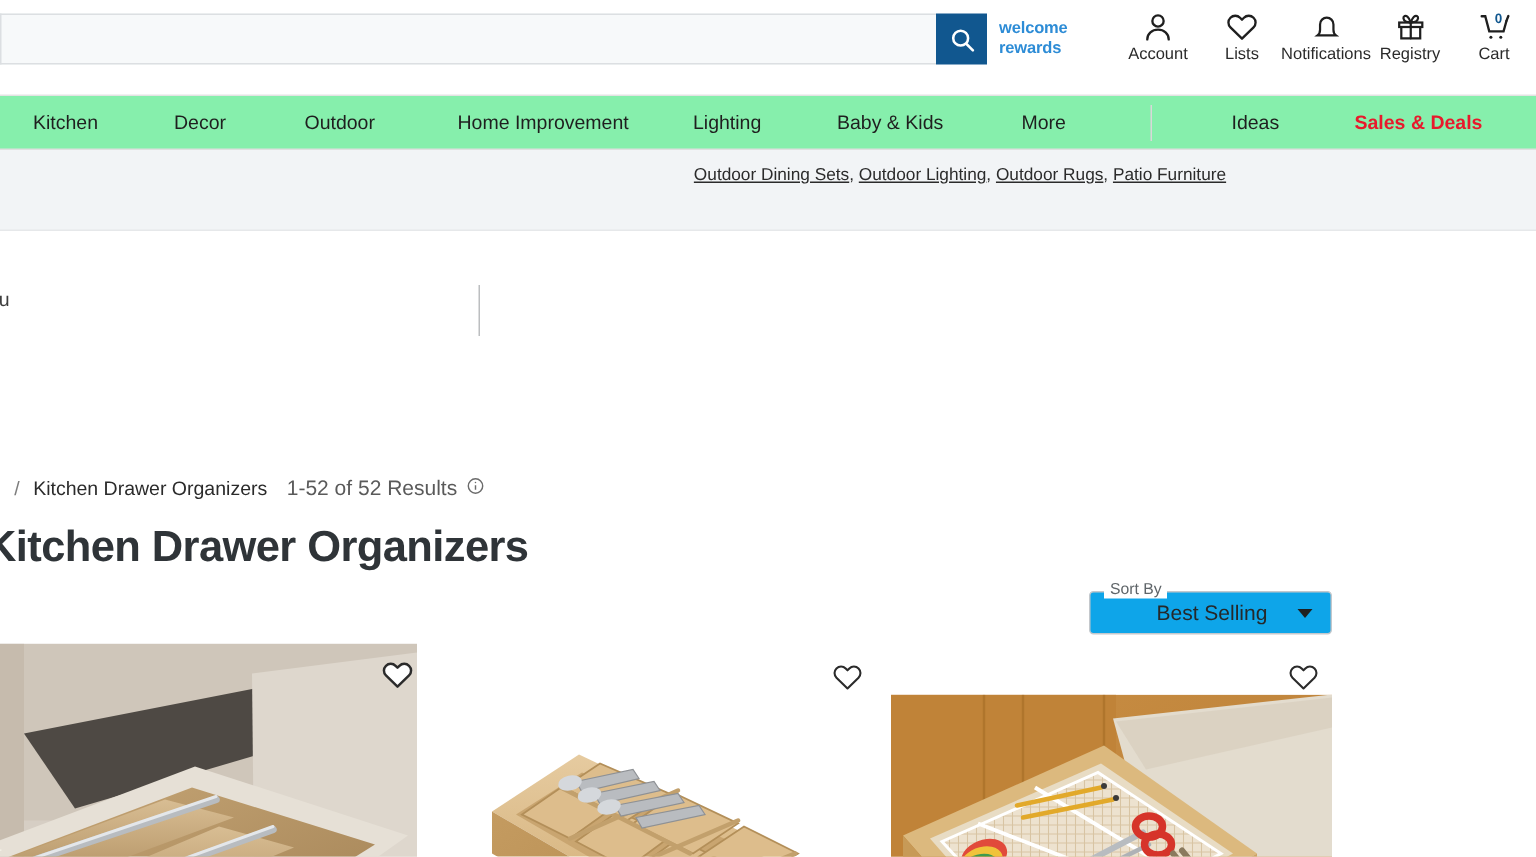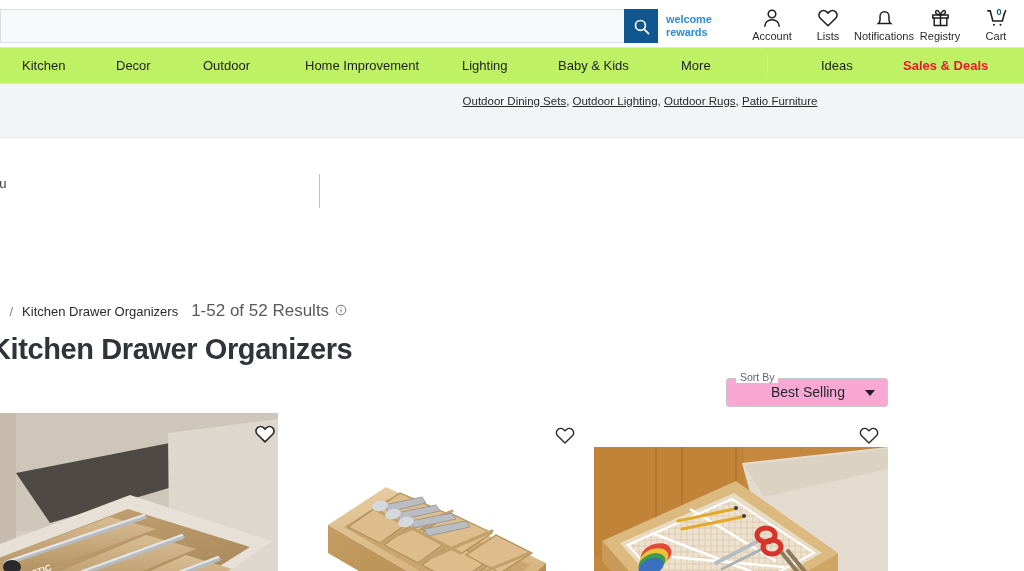--- a/index.html
+++ b/index.html
@@ -6,21 +6,21 @@
   html, body {
     width: 1024px; height: 571px;
     font-family: "Liberation Sans", sans-serif;
     background: #ffffff;
     overflow: hidden;
   }
 
   
   .topbar {
     position: relative;
-    height: 48px;
+    height: 64px;
     background: #ffffff;
     border-bottom: 1px solid #e3e3e3;
     display: flex;
     align-items: flex-start;
   }
   .search-wrap {
     position: absolute;
     left: 0; top: 9px;
     width: 658px; height: 34px;
     display: flex;
@@ -88,21 +88,21 @@
     position: absolute;
     left: 12px; top: 1px;
     font-size: 9px;
     font-weight: bold;
     color: #11578f;
   }
 
   
   .mainnav {
     height: 36px;
-    background: #bef264;
+    background: #86efac;
     border-bottom: 1px solid #e0e0e0;
     display: flex;
     align-items: center;
     position: relative;
   }
   .nav-item {
     font-size: 13px;
     color: #1f1f1f;
     cursor: pointer;
     white-space: nowrap;
@@ -171,21 +171,21 @@
     gap: 0;
     font-size: 13px;
     color: #4a4a4a;
     white-space: nowrap;
   }
   .bc-trunc { color: #4a4a4a; cursor: pointer; }
   .bc-slash { margin: 0 9px; color: #7d7d7d; }
   .bc-current { color: #2b2b2b; }
   .bc-results {
     margin-left: 13px;
-    font-size: 17px;
+    font-size: 14px;
     color: #5a5a5a;
   }
   .bc-info {
     margin-left: 6px;
     display: inline-block;
     vertical-align: middle;
     cursor: pointer;
   }
 
   .page-title {
@@ -198,21 +198,21 @@
     white-space: nowrap;
   }
 
   
   .sortby {
     position: absolute;
     left: 726px; top: 240px;
     width: 162px; height: 29px;
     border: 1px solid #c4c8cc;
     border-radius: 3px;
-    background: #f9a8d4;
+    background: #0ea5e9;
     cursor: pointer;
   }
   .sortby-legend {
     position: absolute;
     left: 9px; top: -8px;
     background: #fff;
     padding: 0 4px;
     font-size: 10.5px;
     color: #5f6569;
   }

